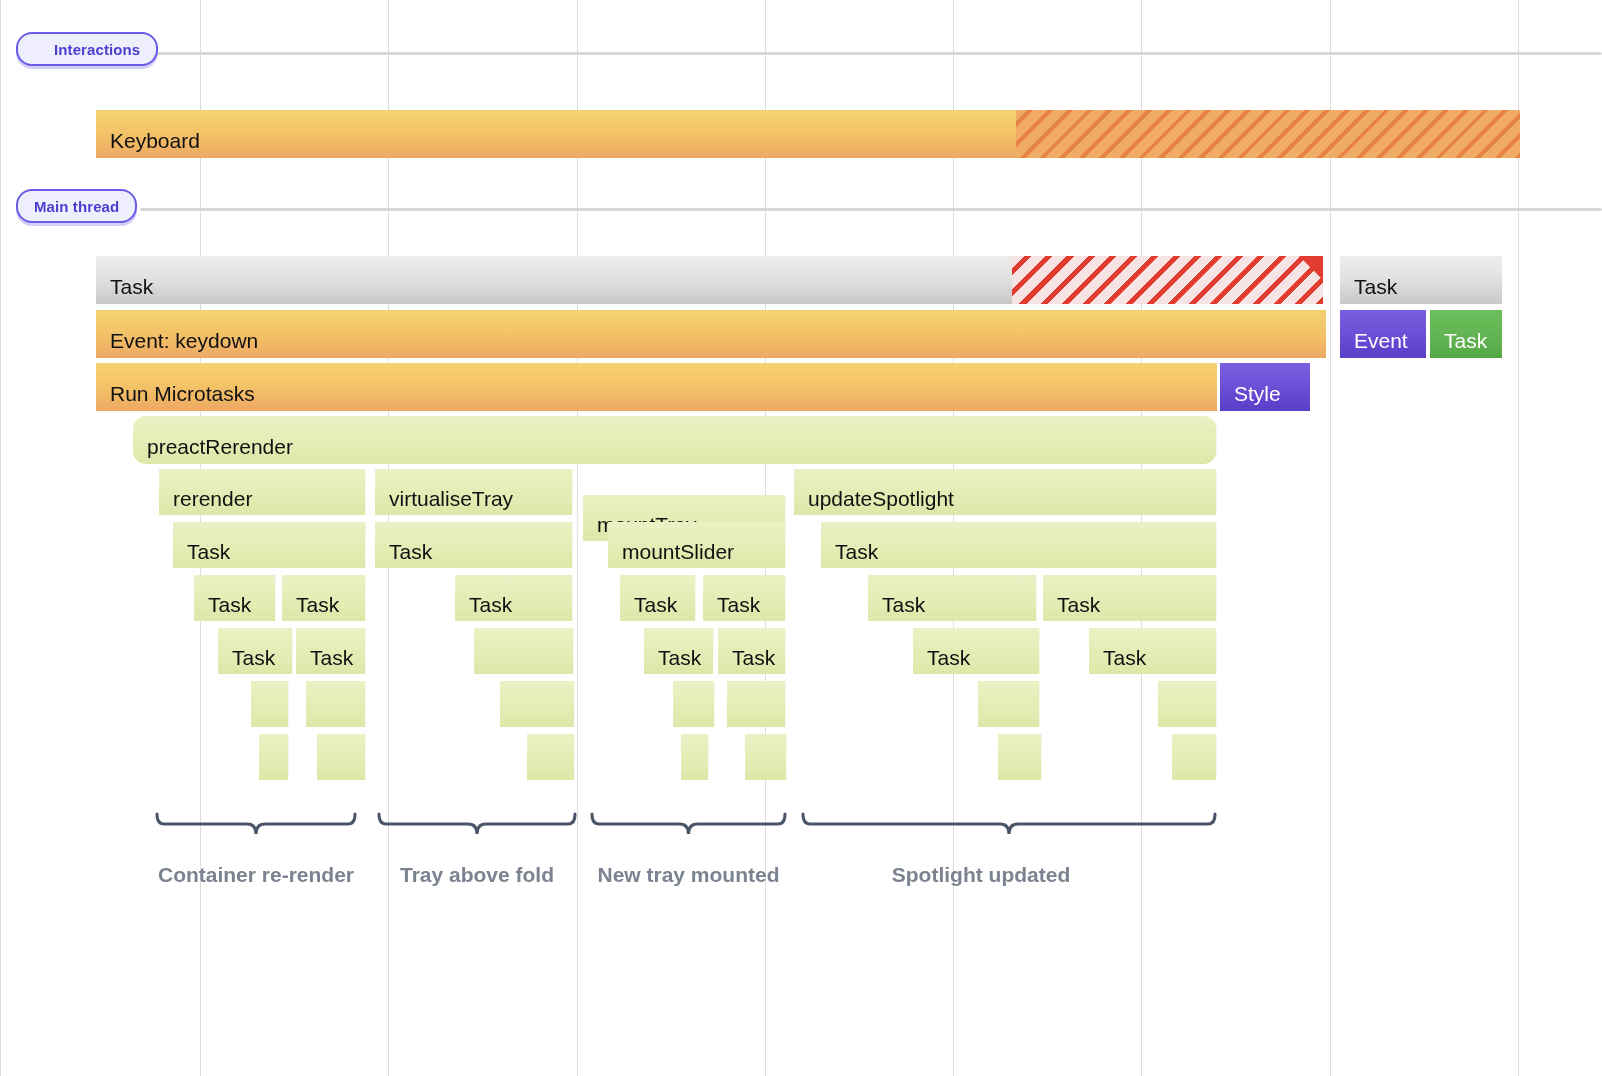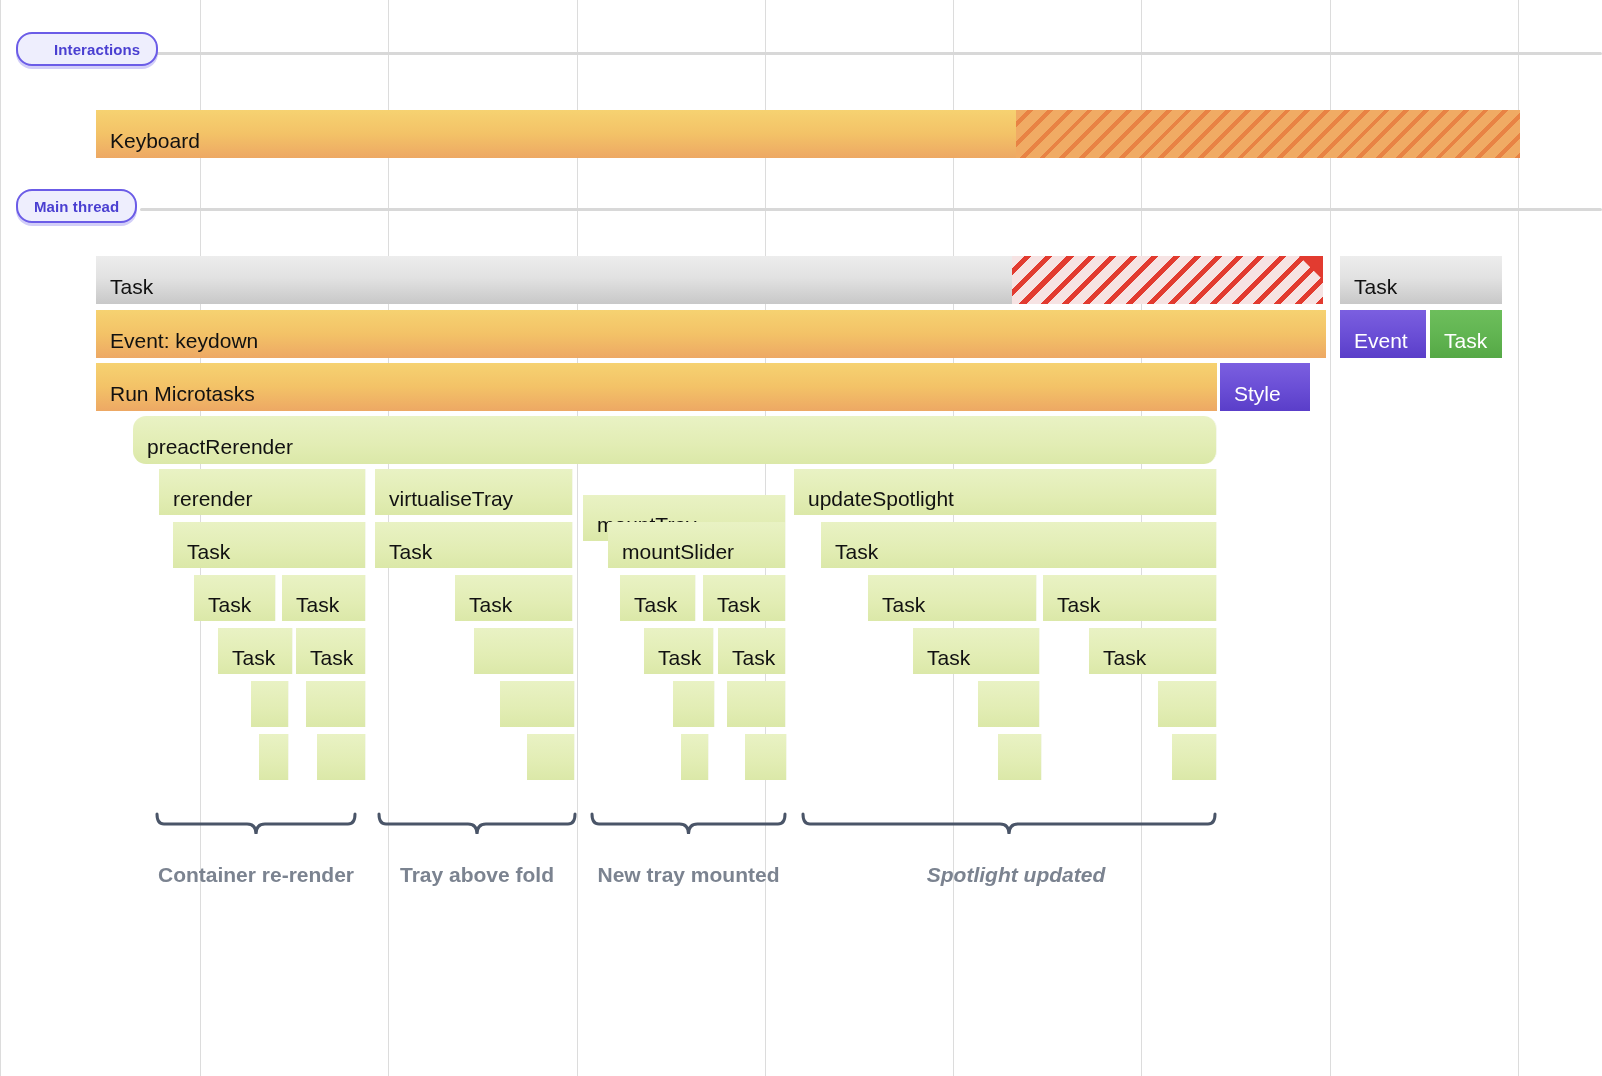--- a/index.html
+++ b/index.html
@@ -337,16 +337,16 @@
         <svg viewBox="0 0 197 26" preserveAspectRatio="none">
           <path d="M 2,2 Q 2,12 9,12 L 89.5,12 Q 98.5,12 98.5,22 Q 98.5,12 107.5,12 L 188,12 Q 195,12 195,2" fill="none" stroke="#4a5568" stroke-width="3" stroke-linecap="round" vector-effect="non-scaling-stroke"></path>
         </svg>
       </div>
       <div class="bracket-label" style="left: 590px; top: 863px; width: 197px;">New tray mounted</div>
       <div class="bracket" style="left: 801px; top: 812px; width: 416px;">
         <svg viewBox="0 0 416 26" preserveAspectRatio="none">
           <path d="M 2,2 Q 2,12 9,12 L 199,12 Q 208,12 208,22 Q 208,12 217,12 L 407,12 Q 414,12 414,2" fill="none" stroke="#4a5568" stroke-width="3" stroke-linecap="round" vector-effect="non-scaling-stroke"></path>
         </svg>
       </div>
-      <div class="bracket-label" style="left: 808px; top: 863px; width: 416px; font-style: italic;">Spotlight updated</div>
+      <div class="bracket-label" style="left: 773px; top: 863px; width: 416px;">Spotlight updated</div>
     </div>
 
 </div>
 
 </body></html>

